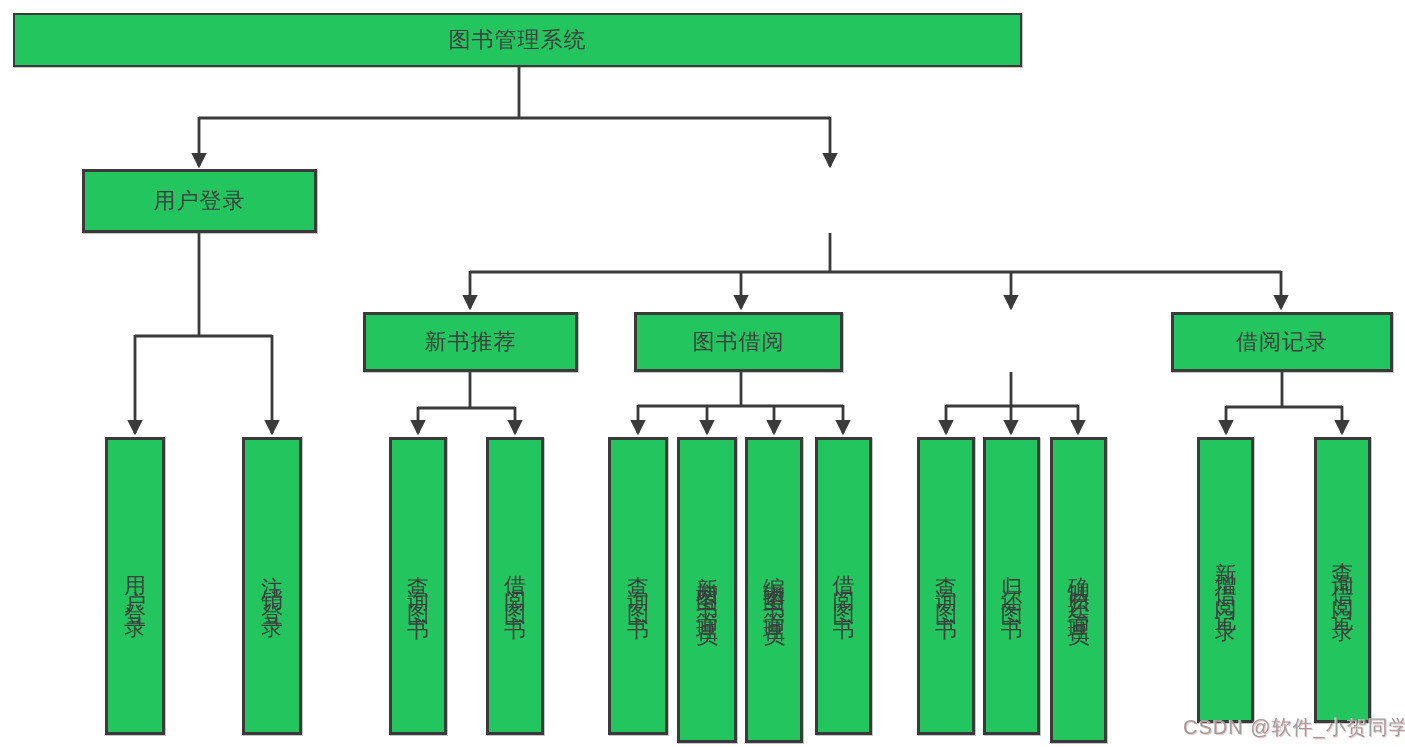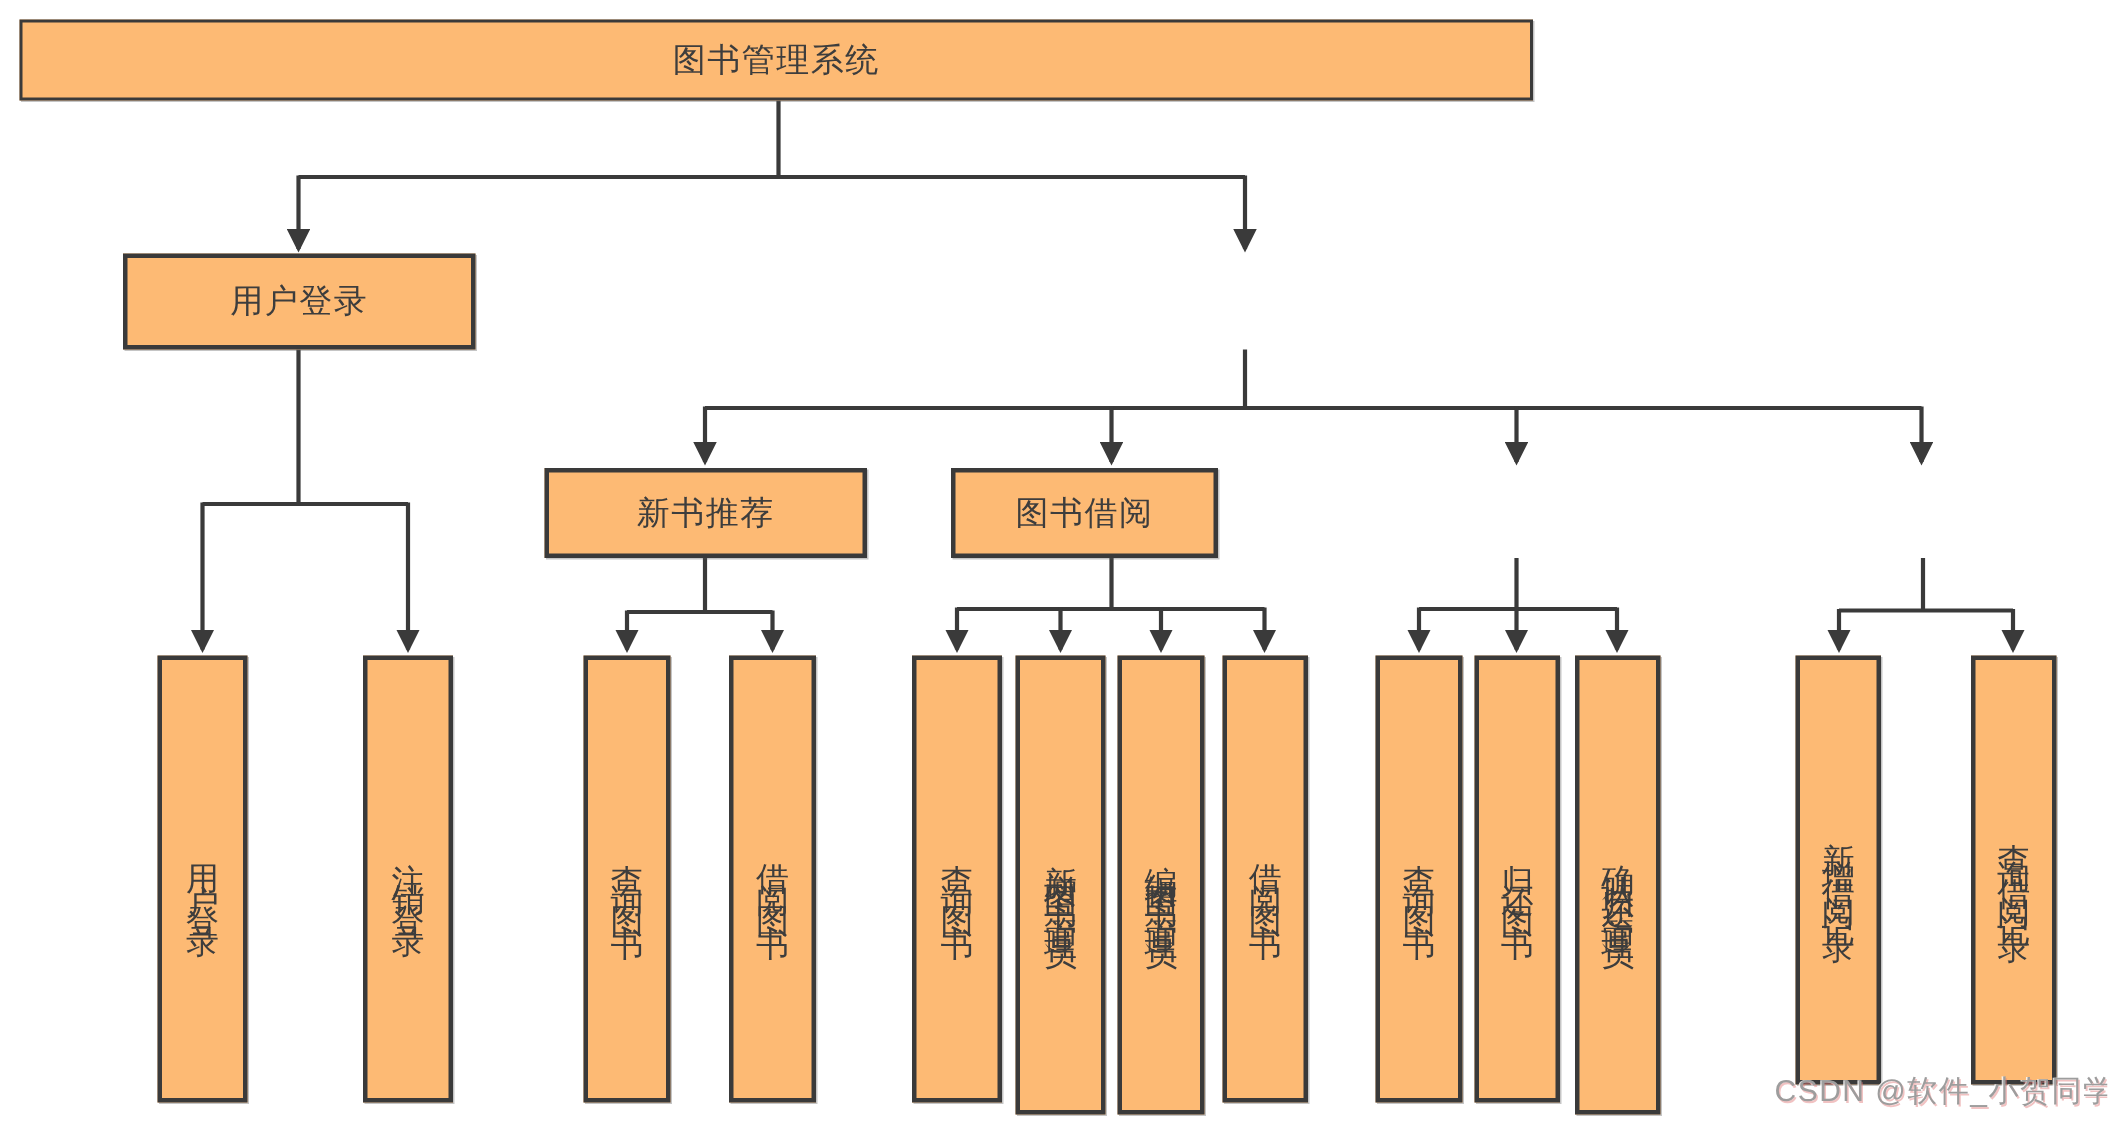--- a/index.html
+++ b/index.html
@@ -5,21 +5,21 @@
   html,body{margin:0;padding:0;background:#ffffff;}
   .stage{
     position:relative;
     width:1405px;height:747px;
     background:#ffffff;
     font-family:"Liberation Sans","DejaVu Sans",sans-serif;
     overflow:hidden;
   }
   .box{
     position:absolute;
-    background:#fdba74;
+    background:#22c55e;
     border:3px solid #3a3a3a;
     box-sizing:border-box;
     display:flex;
     align-items:center;
     justify-content:center;
     color:#3d3d3d;
     font-size:22px;
     letter-spacing:1px;
     box-shadow:1px 1px 0 rgba(90,90,90,0.35);
     z-index:2;
@@ -30,21 +30,21 @@
     letter-spacing:14px;
     font-size:22px;
   }
   .sp6{letter-spacing:12px;}
   .sp9{letter-spacing:7px;}
   
   .n-root {left:13px;  top:13px;  width:1009px; height:54px; border-width:2px;}
   .n-l2a  {left:82px;  top:169px; width:235px;  height:64px;}
   .n-l2b  {left:711px; top:169px; width:236px;  height:64px;}
   .n-l3a  {left:363px; top:312px; width:215px;  height:60px;}
-  .n-l3b  {left:634px; top:312px; width:178px;  height:60px;}
+  .n-l3b  {left:634px; top:312px; width:209px;  height:60px;}
   .n-l3c  {left:904px; top:312px; width:214px;  height:60px;}
   .n-l3d  {left:1171px;top:312px; width:222px;  height:60px;}
   .n-f1  {left:105px; top:437px; width:60px; height:298px;}
   .n-f2  {left:242px; top:437px; width:60px; height:298px;}
   .n-f3  {left:389px; top:437px; width:58px; height:298px;}
   .n-f4  {left:486px; top:437px; width:58px; height:298px;}
   .n-f5  {left:608px; top:437px; width:60px; height:298px;}
   .n-f6  {left:677px; top:437px; width:60px; height:306px;}
   .n-f7  {left:745px; top:437px; width:58px; height:306px;}
   .n-f8  {left:815px; top:437px; width:57px; height:298px;}
@@ -119,20 +119,21 @@
       <path d="M1342,406 V433" marker-end="url(#arw)"></path>
     </g>
   </svg>
 
   <div class="box n-root">图书管理系统</div>
 
   <div class="box n-l2a">用户登录</div>
 
   <div class="box n-l3a">新书推荐</div>
   <div class="box n-l3b">图书借阅</div>
+  <div class="box n-l3d">借阅记录</div>
 
   <div class="box v n-f1">用户登录</div>
   <div class="box v n-f2">注销登录</div>
   <div class="box v n-f3">查询图书</div>
   <div class="box v n-f4">借阅图书</div>
   <div class="box v n-f5">查询图书</div>
   <div class="box v sp9 n-f6">新增图书（管理员）</div>
   <div class="box v sp9 n-f7">编辑图书（管理员）</div>
   <div class="box v n-f8">借阅图书</div>
   <div class="box v n-f9">查询图书</div>

